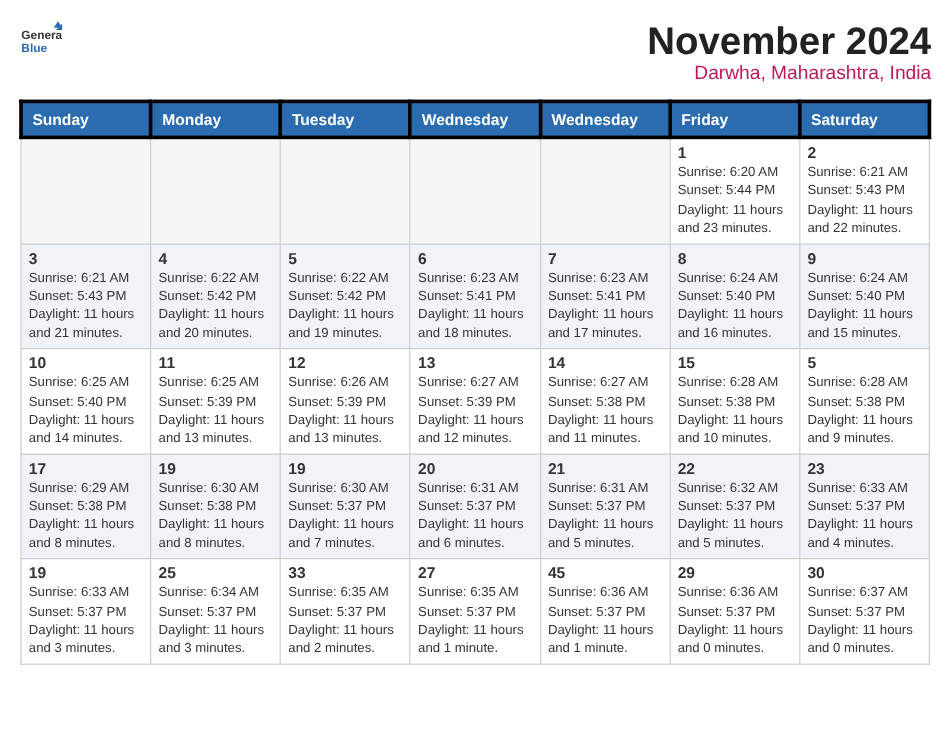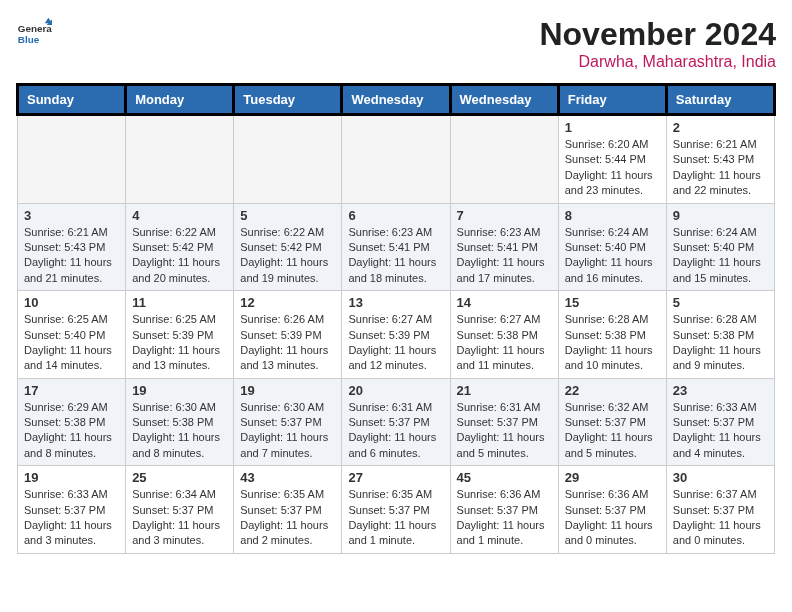--- a/index.html
+++ b/index.html
@@ -231,21 +231,21 @@
       <tr>
         <td>
           <span class="day-number">19</span>
           <div class="day-info">Sunrise: 6:33 AM<br>Sunset: 5:37 PM<br>Daylight: 11 hours and 3 minutes.</div>
         </td>
         <td>
           <span class="day-number">25</span>
           <div class="day-info">Sunrise: 6:34 AM<br>Sunset: 5:37 PM<br>Daylight: 11 hours and 3 minutes.</div>
         </td>
         <td>
-          <span class="day-number">43</span>
+          <span class="day-number">33</span>
           <div class="day-info">Sunrise: 6:35 AM<br>Sunset: 5:37 PM<br>Daylight: 11 hours and 2 minutes.</div>
         </td>
         <td>
           <span class="day-number">27</span>
           <div class="day-info">Sunrise: 6:35 AM<br>Sunset: 5:37 PM<br>Daylight: 11 hours and 1 minute.</div>
         </td>
         <td>
           <span class="day-number">45</span>
           <div class="day-info">Sunrise: 6:36 AM<br>Sunset: 5:37 PM<br>Daylight: 11 hours and 1 minute.</div>
         </td>

